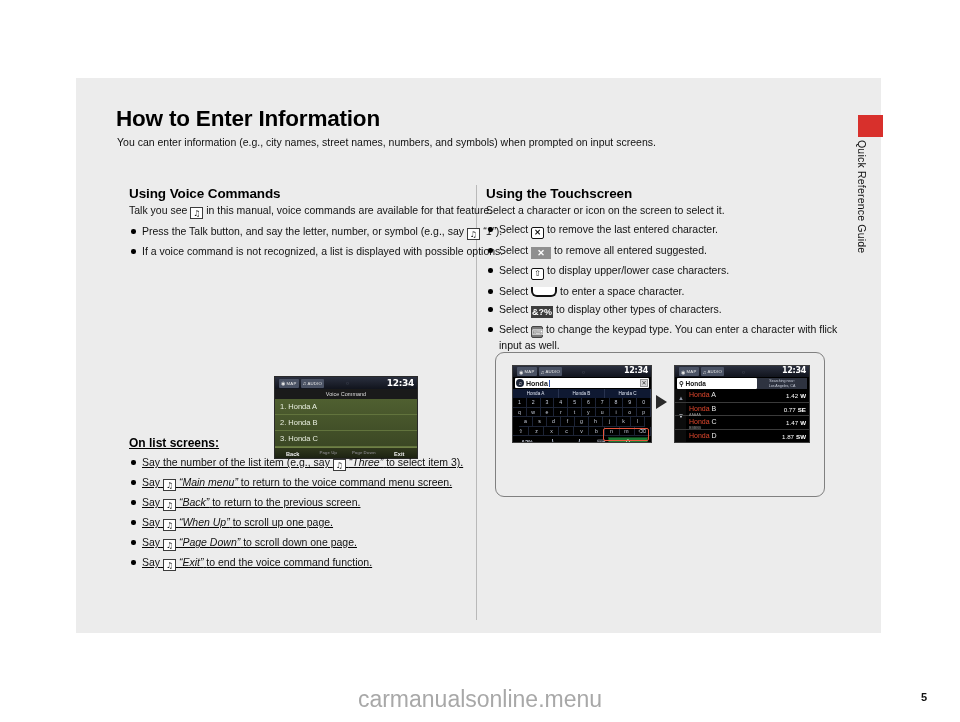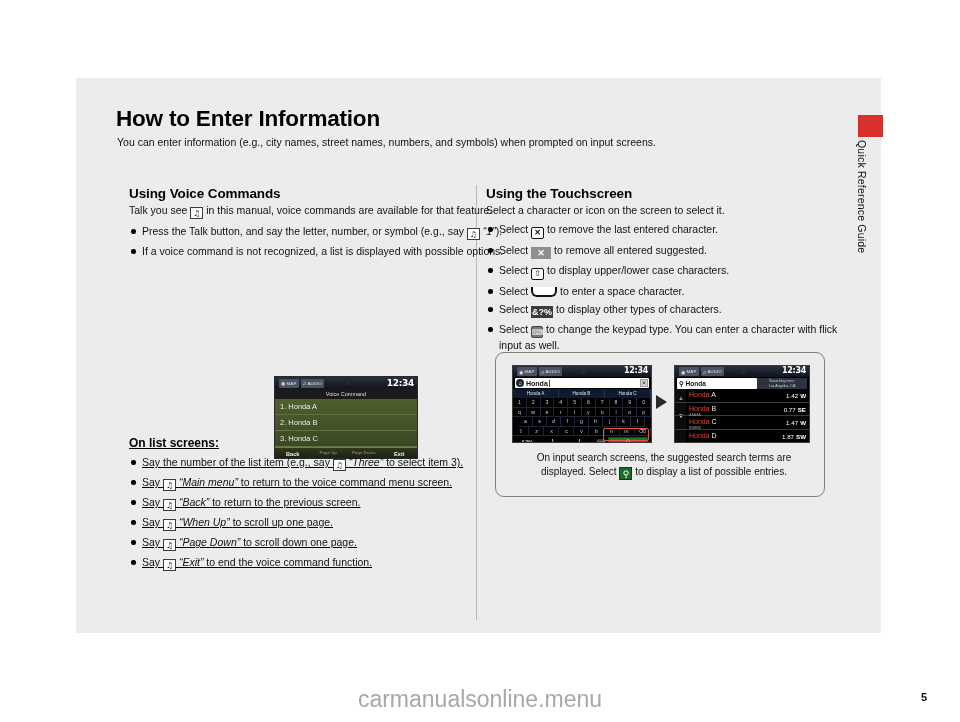--- a/index.html
+++ b/index.html
@@ -648,26 +648,20 @@
           <div class="dist"><span>1.47</span><b>W</b></div>
         </div>
         <div class="ls-row">
           <div class="nm"><span>Honda</span> <b>D</b></div>
           <div class="ad"></div>
           <div class="dist"><span>1.87</span><b>SW</b></div>
         </div>
       </div>
     </div>
 
-    <div class="infocap">
-      <span>On input search screens, the suggested search terms are</span>
-      <span>displayed. Select</span>
-      <span class="ic ic-searchg">⚲</span>
-      <span>to display a list of possible entries.</span>
-    </div>
   </div>
 
   <div class="pageno">5</div>
 </div>
 
 <div class="side-tab"></div>
 <div class="side-label">Quick Reference Guide</div>
 
 <div class="watermark">carmanualsonline.menu</div>
 

